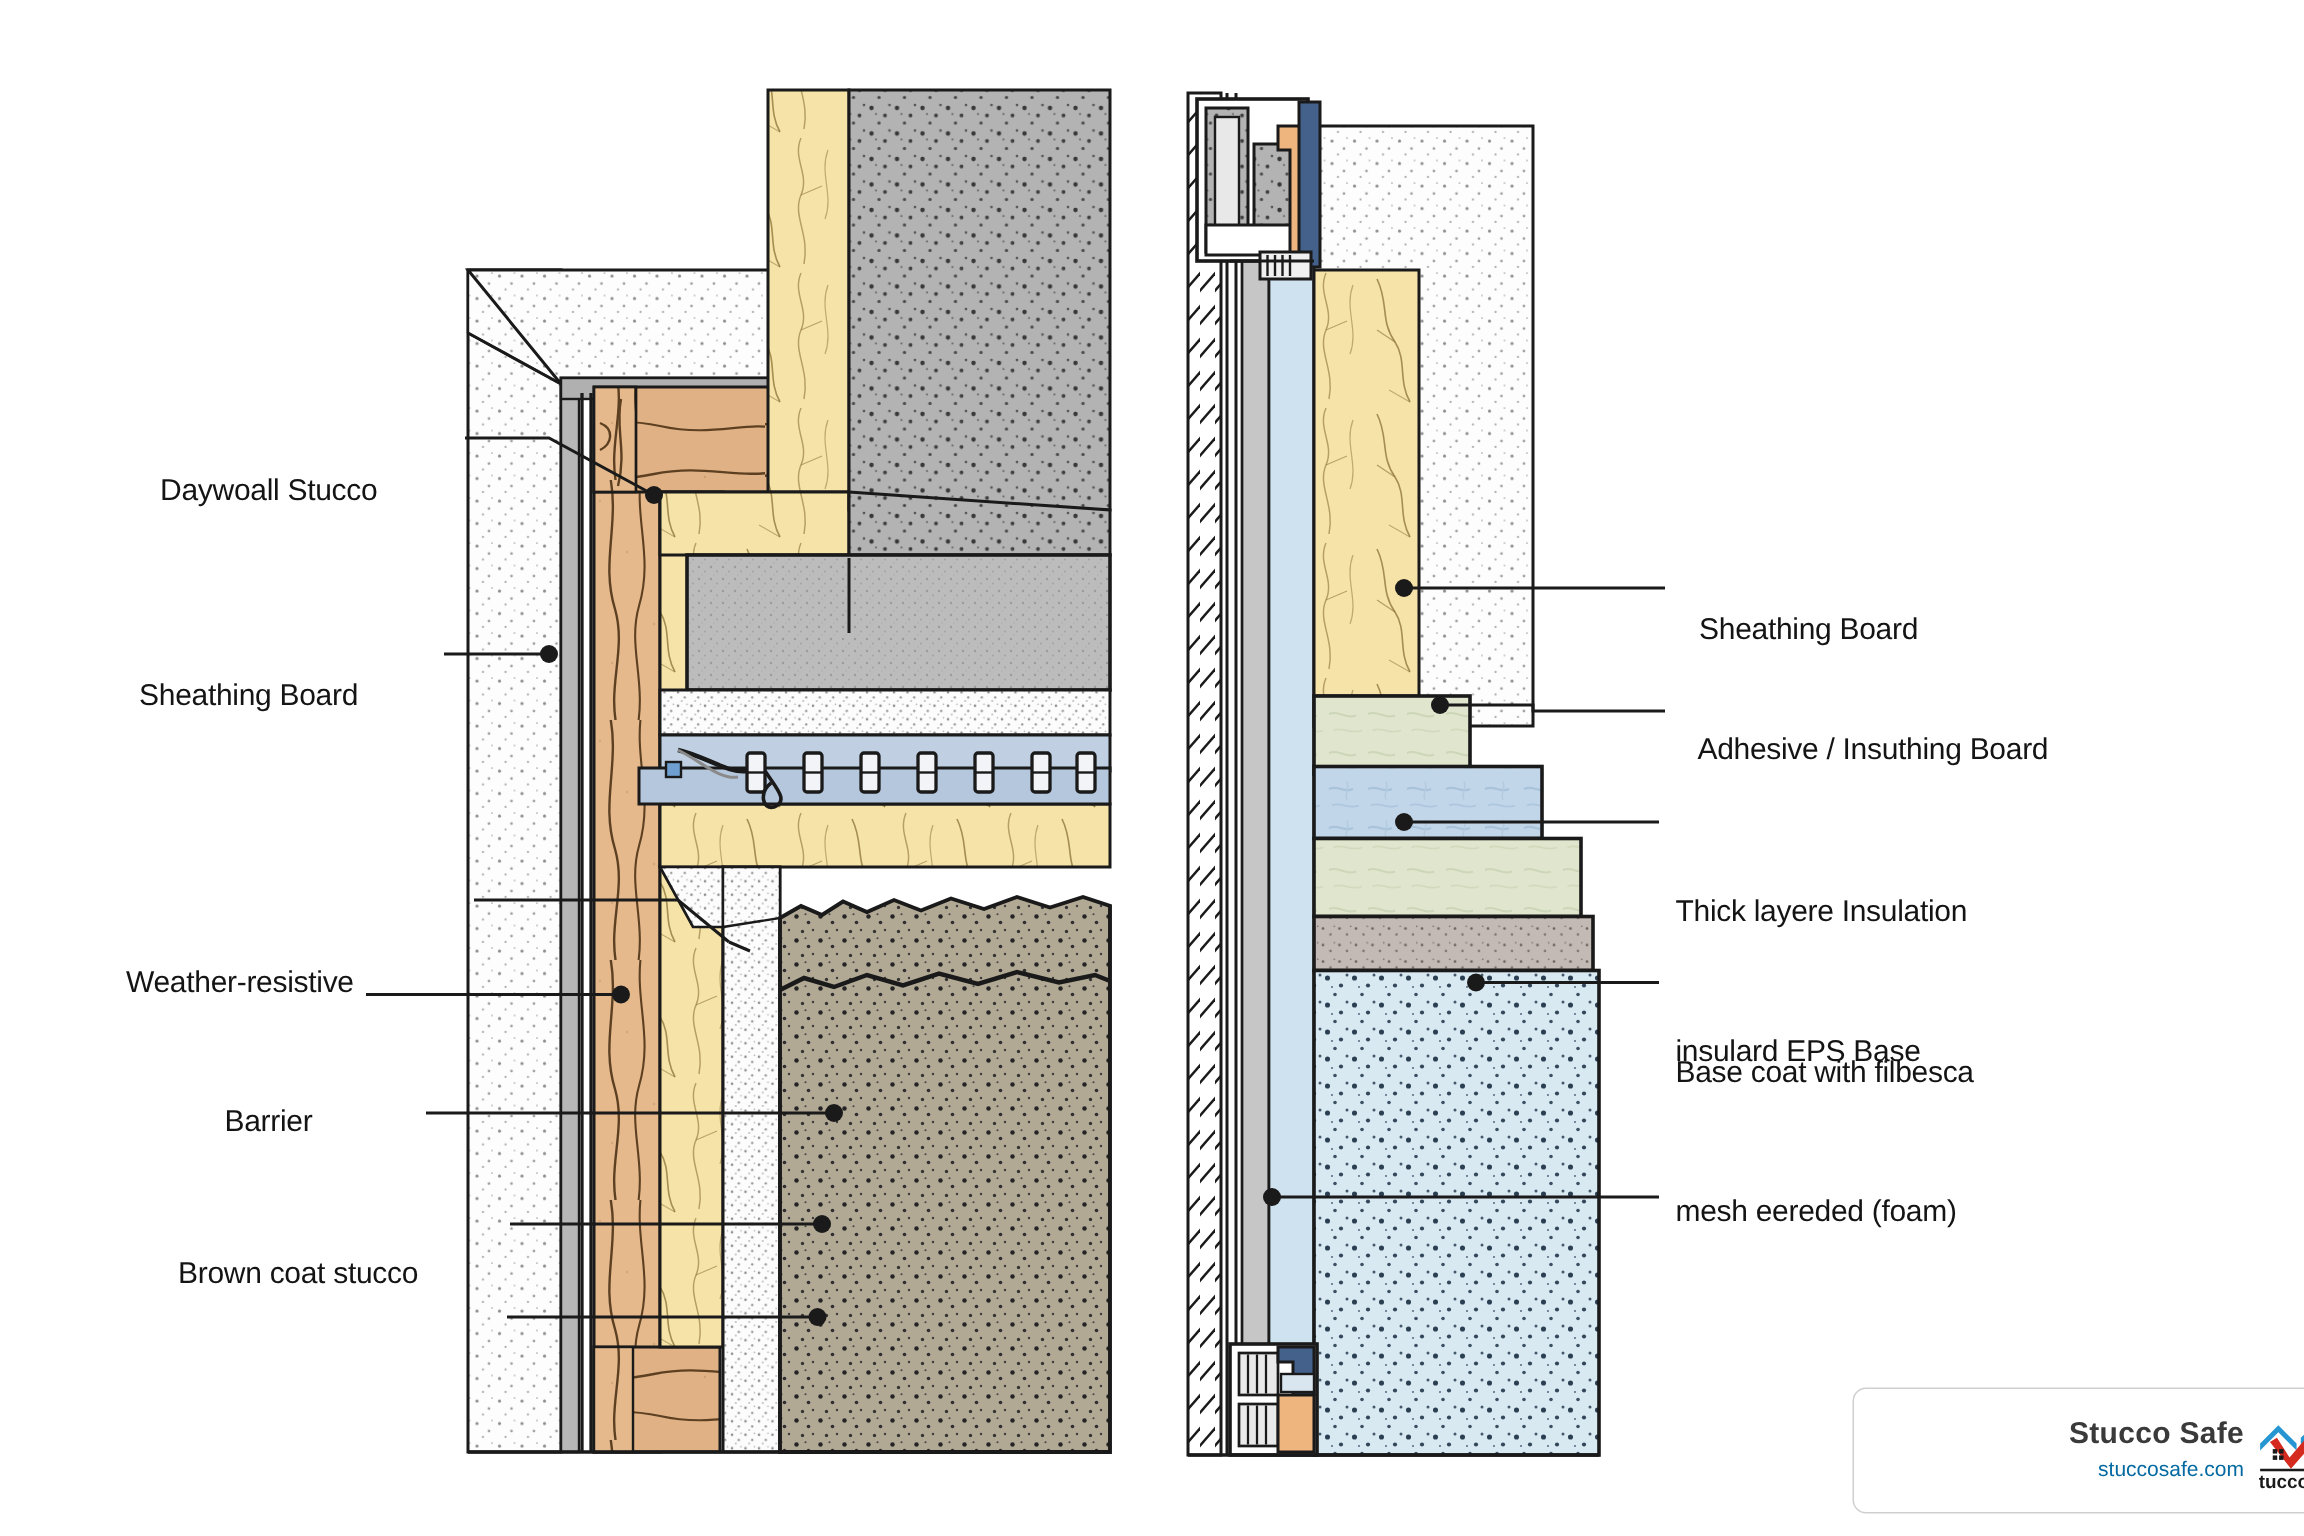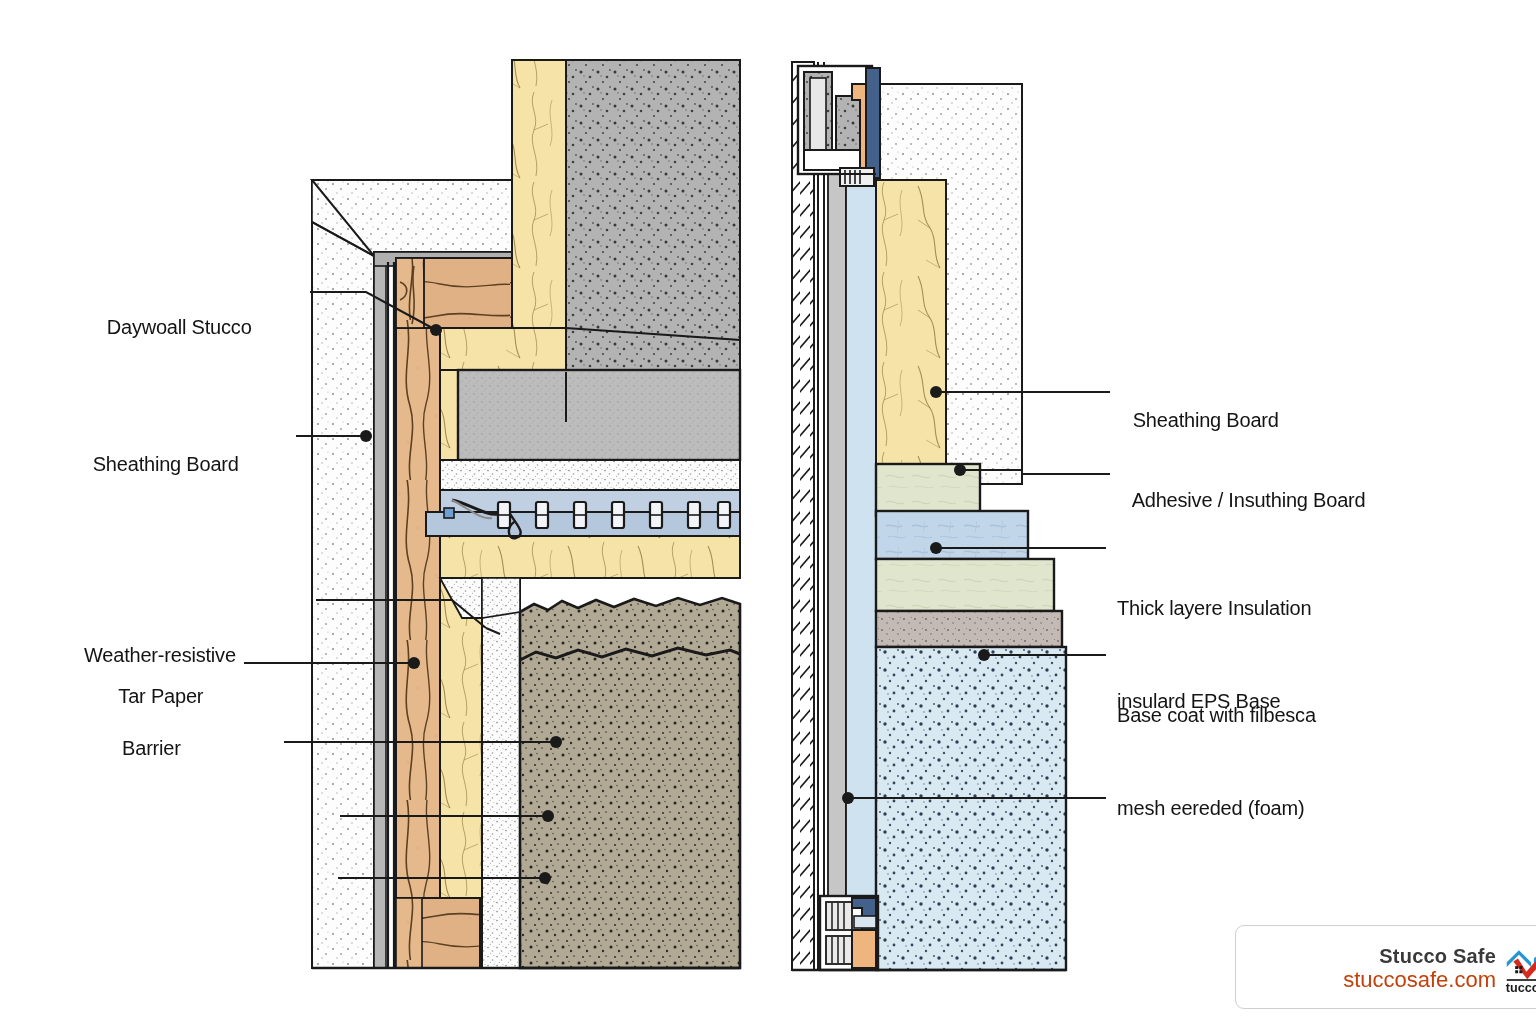--- a/index.html
+++ b/index.html
@@ -42,21 +42,21 @@
   #logo-words{
     display:flex;flex-direction:column;align-items:flex-end;
     margin-right:7px;
   }
   #logo-title{
     font-size:20px;font-weight:bold;color:#3a3a3a;
     font-family:"Liberation Sans","DejaVu Sans",sans-serif;
     line-height:22px;letter-spacing:0.2px;
   }
   #logo-url{
-    font-size:22px;color:#c2410c;
+    font-size:14px;color:#0369a1;
     font-family:"Liberation Sans","DejaVu Sans",sans-serif;
     line-height:21px;margin-top:2px;
   }
   #logo-mark{width:58px;height:58px;position:relative;}
 </style>
 </head>
 <body>
 
 <div id="stage">
 
@@ -402,28 +402,28 @@
 <div class="label-text label-left" style="left:96px;top:281px;">
   <span>Daywoall Stucco</span>
 </div>
 
 <div class="label-text label-left" style="left:82px;top:418px;">
   <span>Sheathing Board</span>
 </div>
 
 <div class="label-text label-left" style="left:84px;top:578px;">
   <div>Weather-resistive</div>
-  <div style="padding-left:22px;">   Barrier</div>
-</div>
-
-<div class="label-text label-left" style="left:108px;top:650px;">
-  <span>Tar Paper</span>
-</div>
-
-
+  <div style="padding-left:22px;text-align:center;">   Barrier</div>
+</div>
+
+
+
+<div class="label-text label-left" style="left:108px;top:803px;">
+  <span>Brown coat stucco</span>
+</div>
 
 
 <div class="label-text label-right" style="left:1122px;top:374px;">
   <span>Sheathing Board</span>
 </div>
 
 <div class="label-text label-right" style="left:1122px;top:454px;">
   <span>Adhesive / Insuthing Board</span>
 </div>
 

